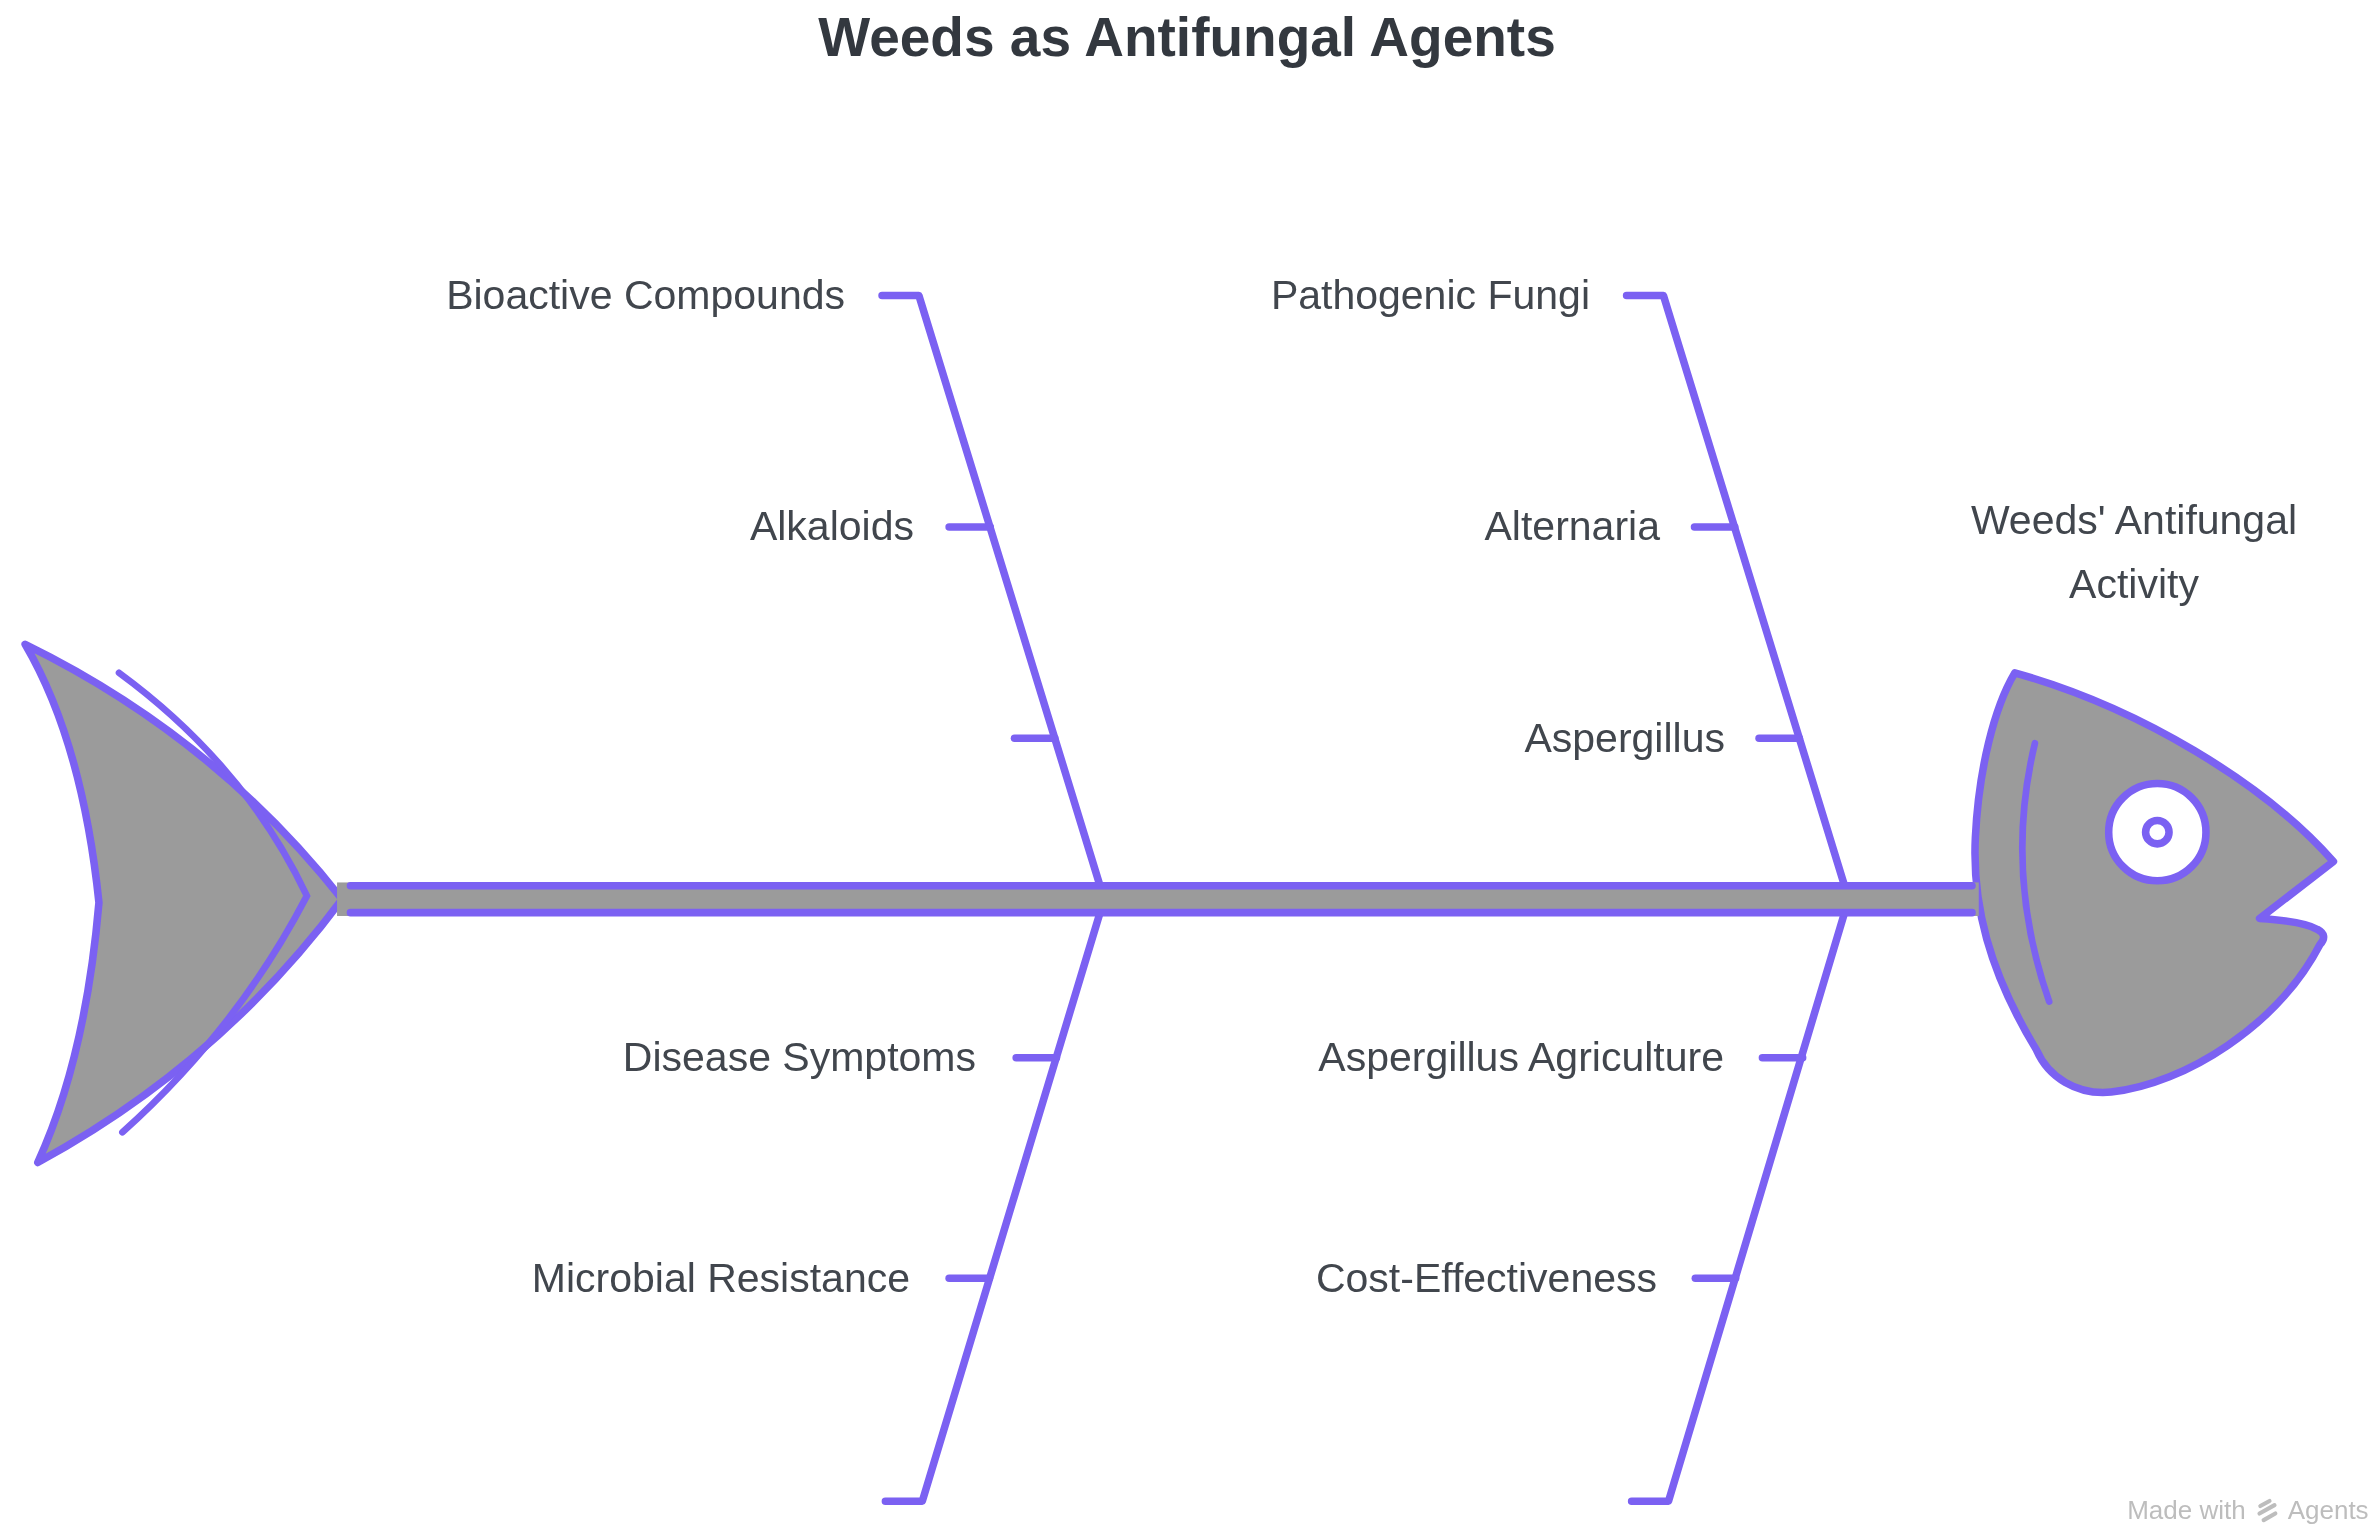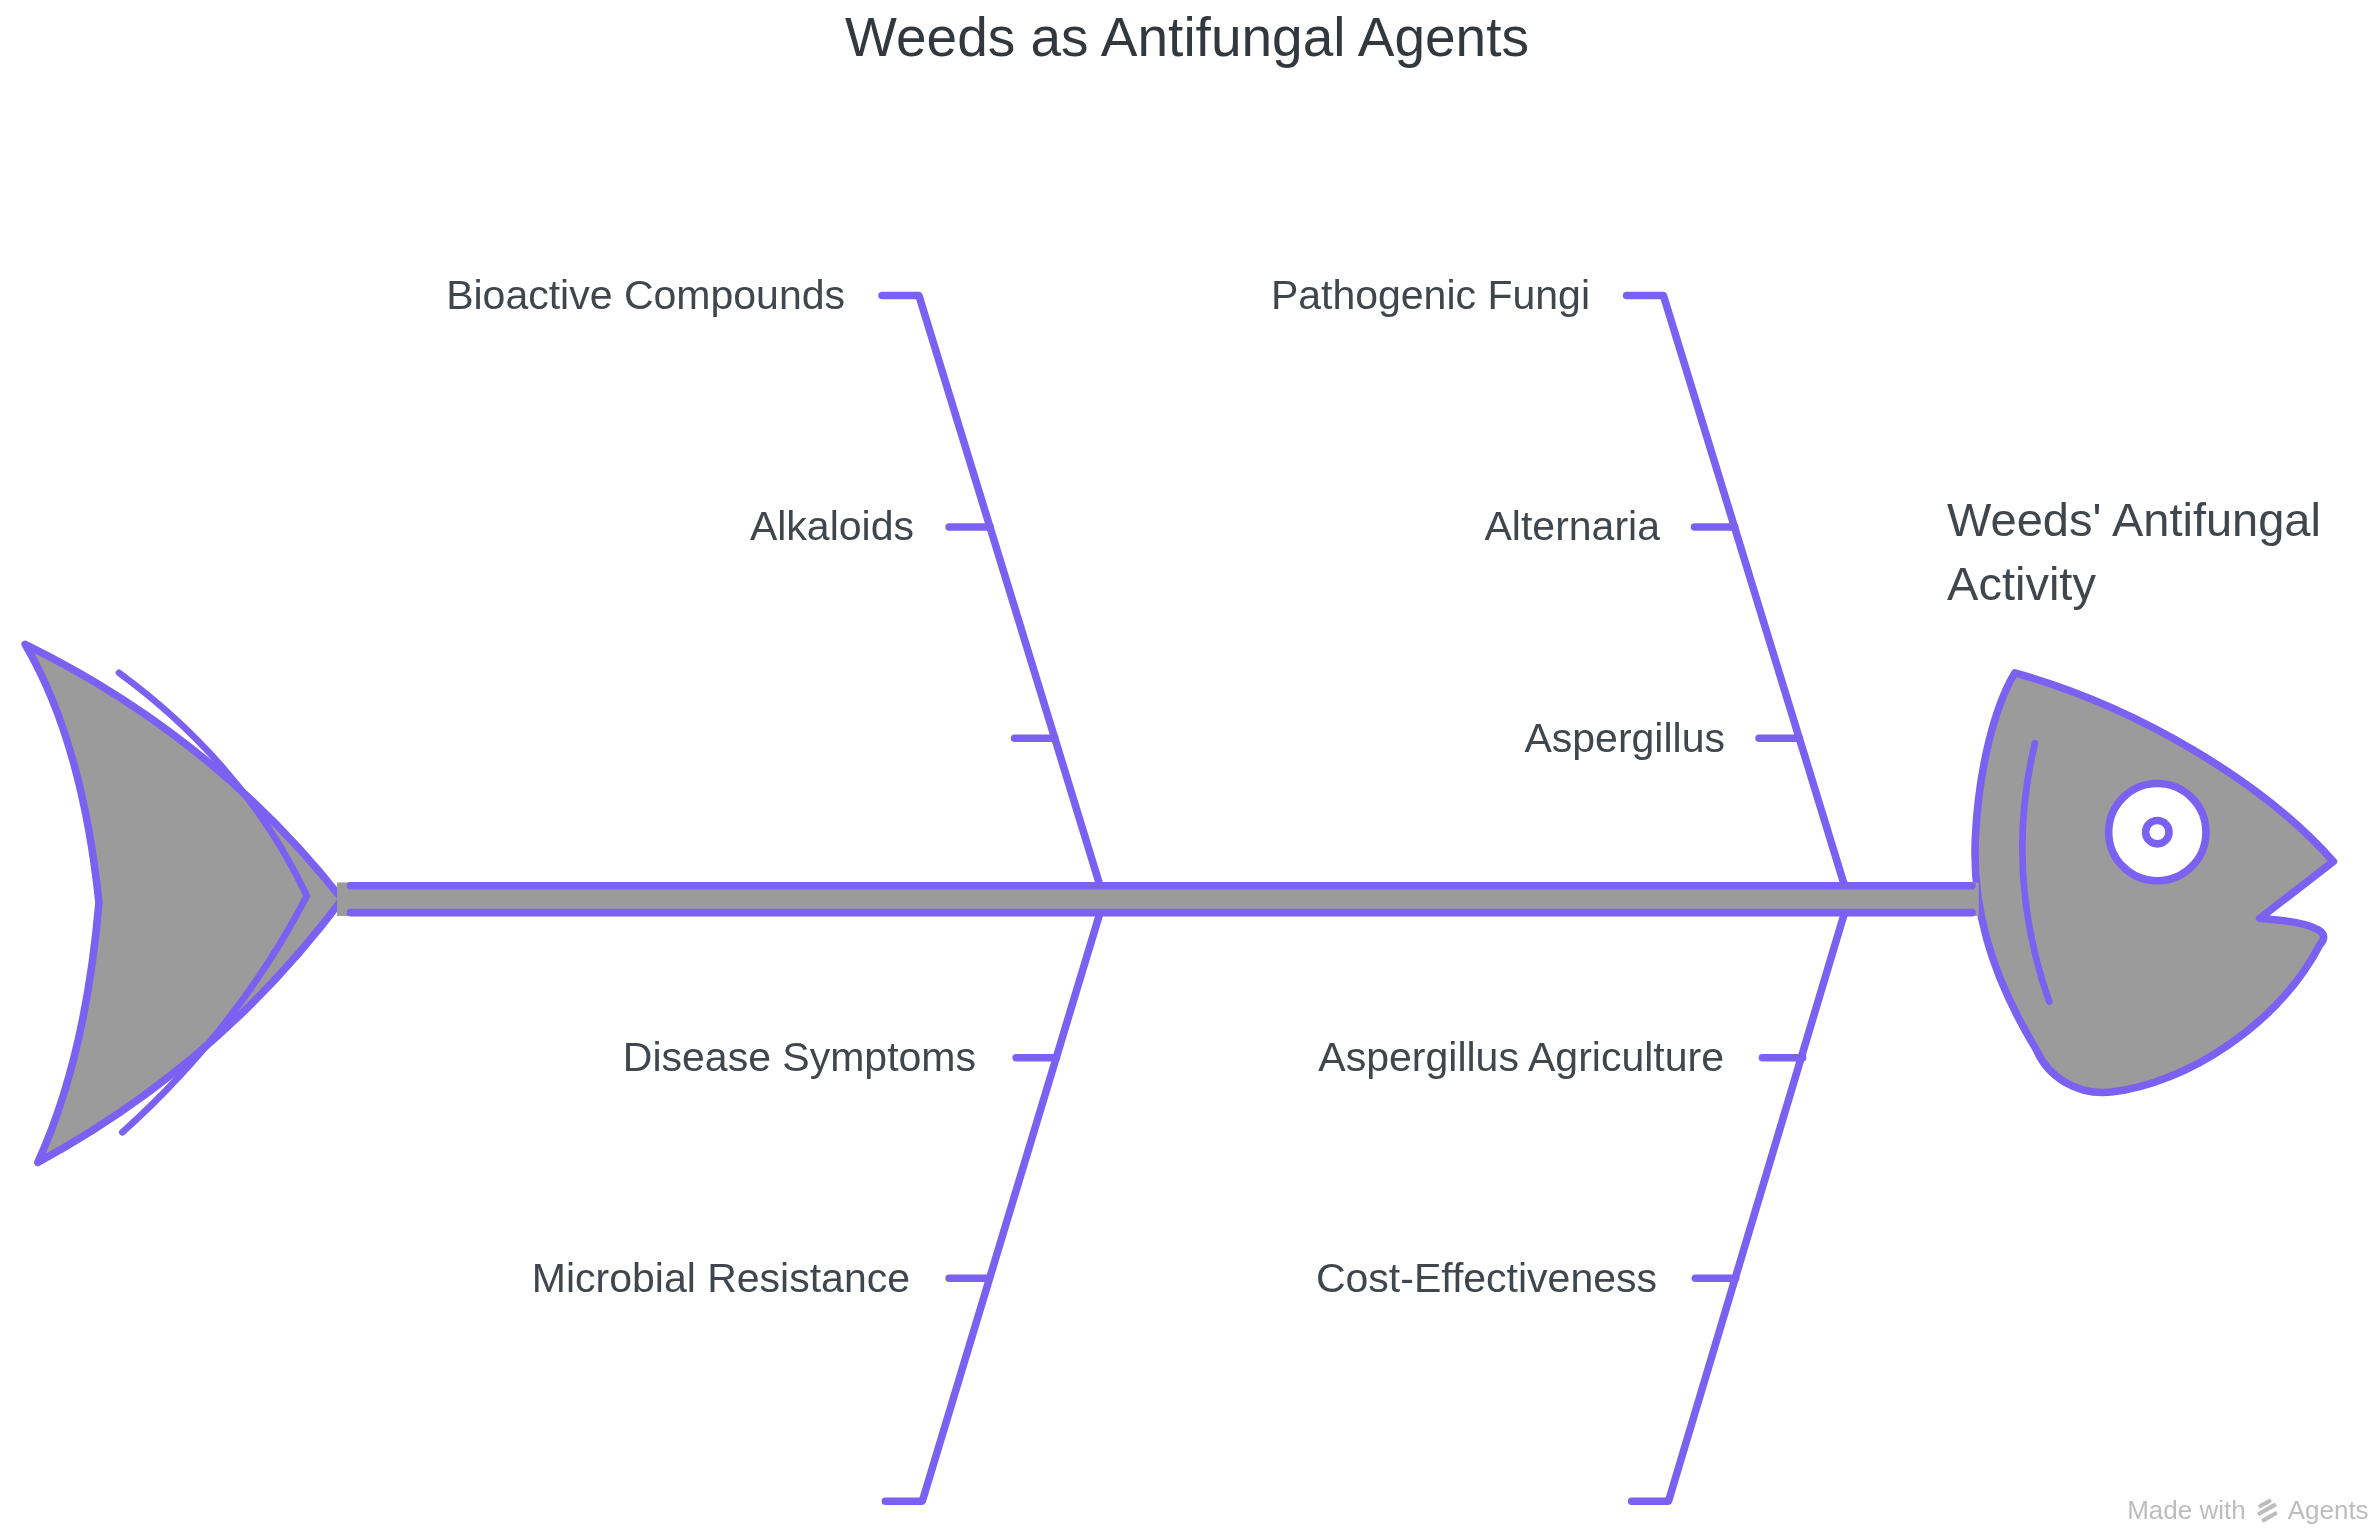--- a/index.html
+++ b/index.html
@@ -7,27 +7,27 @@
     position:relative;width:2377px;height:1536px;overflow:hidden;background:#fff;
     font-family:"Liberation Sans", sans-serif;
   }
   #canvas svg.scene{position:absolute;left:0;top:0;}
   .lbl{
     position:absolute;font-size:41px;line-height:49px;height:49px;
     color:var(--label,#41464D);white-space:nowrap;text-align:right;margin-left:16px;
   }
   .title{
     position:absolute;left:1187px;top:0;transform:translateX(-50%);
-    font-size:55px;line-height:74px;font-weight:normal;
+    font-size:55px;line-height:74px;font-weight:bold;
     color:var(--title,#33383F);white-space:nowrap;
   }
   .head-label{
     position:absolute;left:2134px;top:488px;transform:translateX(-50%);
-    font-size:47px;line-height:64px;color:var(--label,#41464D);
-    white-space:nowrap;
+    font-size:41px;line-height:64px;color:var(--label,#41464D);
+    text-align:center;white-space:nowrap;
   }
   .watermark{
     position:absolute;right:8.4px;bottom:10px;display:flex;align-items:center;gap:6px;
     font-size:26px;color:var(--wm,#BDBDBD);
   }
   .watermark .wm-icon svg{display:block;}
   
   .bone{fill:none;stroke:var(--purple,#7B61F2);stroke-width:9;stroke-linecap:round;stroke-linejoin:round;}
   .tick{stroke:var(--purple,#7B61F2);stroke-width:9;stroke-linecap:round;}
   .grayfill{fill:var(--gray,#9B9B9B);}

